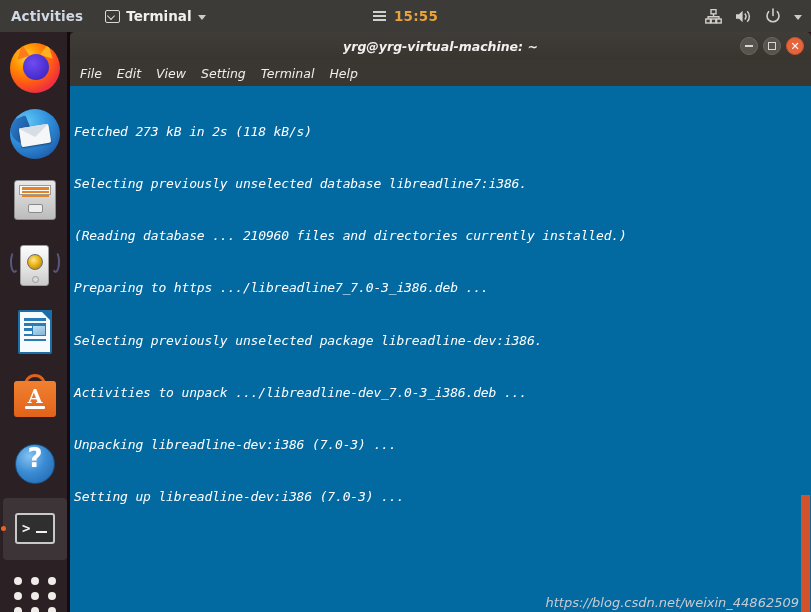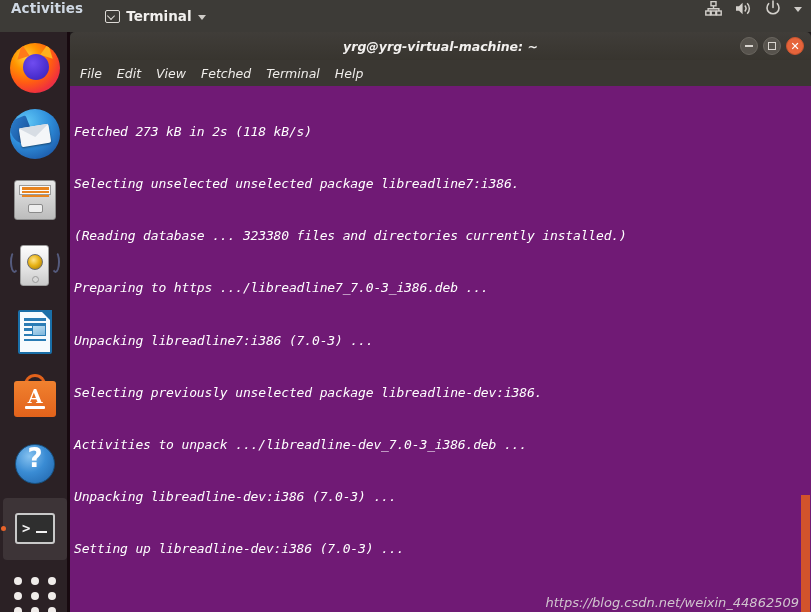--- a/index.html
+++ b/index.html
@@ -14,21 +14,21 @@
     position: relative;
     width: 811px; height: 612px;
     background: #1e1a1b;
   }
 
   
   #topbar {
     position: absolute; left: 0; top: 0;
     width: 811px; height: 32px;
     background: #3d3b37;
-    display: flex; 
+    display: flex; align-items: center;
     font-family: "DejaVu Sans", sans-serif;
     font-size: 13.5px;
     color: #e8e6e3;
     z-index: 40;
   }
   #activities {
     margin-left: 11px;
     color: #cfd8e3;
     font-weight: 700;
     letter-spacing: .1px;
@@ -358,21 +358,21 @@
   }
   .menuitem {
     color: #efedea; font-size: 12.5px;
     font-family: "DejaVu Sans", sans-serif;
     cursor: pointer;
   }
 
   #termbody {
     position: relative;
     height: 526px;
-    background: #701a75;
+    background: #0369a1;
     overflow: hidden;
   }
   #termtext {
     position: absolute; left: 4px; top: 2px; right: 12px;
     font-family: "DejaVu Sans Mono", monospace;
     font-size: 13px;
     line-height: 17.4px;
     color: #ffffff;
     white-space: pre;
     letter-spacing: -0.15px;
@@ -399,20 +399,28 @@
 
   <div id="topbar">
     <div id="activities">Activities</div>
 
     <div id="appmenu">
       <span class="term-mini"></span>
       <span class="label">Terminal</span>
       <span class="caret-dn"></span>
     </div>
 
+    <div id="clockzone">
+      <span class="burger">
+          <i></i>
+          <i></i>
+          <i></i>
+        </span>
+      <span id="clocktext">15:55</span>
+    </div>
 
     <div id="sysicons">
       <span class="sysicon">
         <svg width="17" height="15" viewBox="0 0 17 15">
           <rect x="6" y="0.6" width="5" height="4.2" fill="none" stroke="#d3d0cb" stroke-width="1.4"></rect>
           <rect x="0.8" y="10" width="4.6" height="4" fill="none" stroke="#d3d0cb" stroke-width="1.4"></rect>
           <rect x="6.2" y="10" width="4.6" height="4" fill="none" stroke="#d3d0cb" stroke-width="1.4"></rect>
           <rect x="11.6" y="10" width="4.6" height="4" fill="none" stroke="#d3d0cb" stroke-width="1.4"></rect>
           <path d="M8.5 5 L8.5 7.8 M3.1 10 L3.1 7.8 L13.9 7.8 L13.9 10" fill="none" stroke="#d3d0cb" stroke-width="1.4"></path>
         </svg>
@@ -550,32 +558,31 @@
         <div class="wbtn close">
             <span class="wb-x">✕</span>
           </div>
       </div>
     </div>
 
     <div id="menubar">
       <span class="menuitem">File</span>
       <span class="menuitem">Edit</span>
       <span class="menuitem">View</span>
-      <span class="menuitem">Fetched</span>
+      <span class="menuitem">Setting</span>
       <span class="menuitem">Terminal</span>
       <span class="menuitem">Help</span>
     </div>
 
     <div id="termbody">
       <div id="termtext">
         <div class="ln">Fetched 273 kB in 2s (118 kB/s)</div>
-        <div class="ln">Selecting unselected unselected package libreadline7:i386.</div>
-        <div class="ln">(Reading database ... 323380 files and directories currently installed.)</div>
+        <div class="ln">Selecting previously unselected database libreadline7:i386.</div>
+        <div class="ln">(Reading database ... 210960 files and directories currently installed.)</div>
         <div class="ln">Preparing to https .../libreadline7_7.0-3_i386.deb ...</div>
-        <div class="ln">Unpacking libreadline7:i386 (7.0-3) ...</div>
         <div class="ln">Selecting previously unselected package libreadline-dev:i386.</div>
         <div class="ln">Activities to unpack .../libreadline-dev_7.0-3_i386.deb ...</div>
         <div class="ln">Unpacking libreadline-dev:i386 (7.0-3) ...</div>
         <div class="ln">Setting up libreadline-dev:i386 (7.0-3) ...</div>
         
         
 
         
 
         

